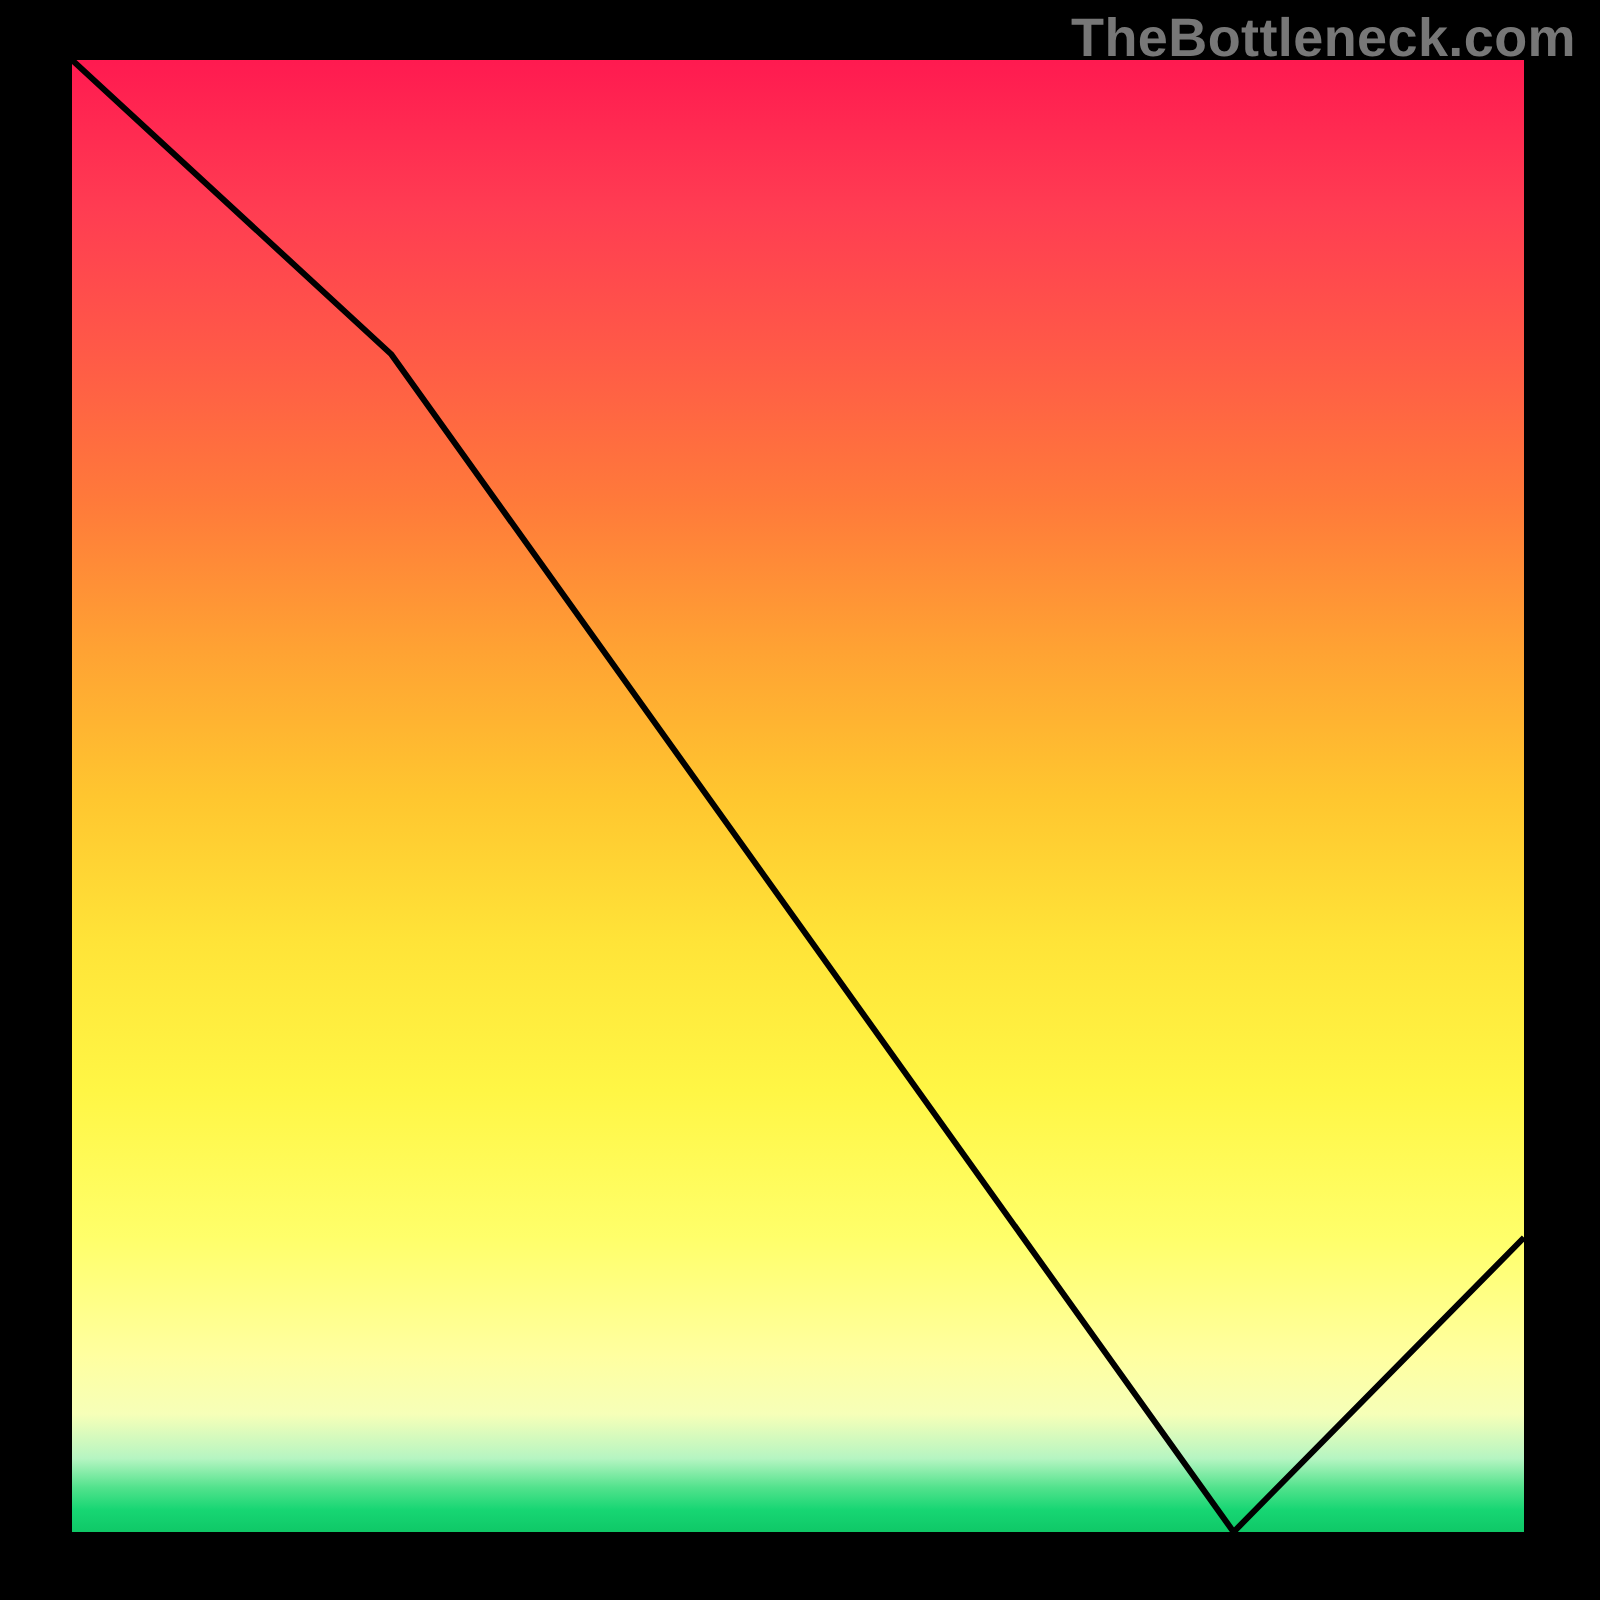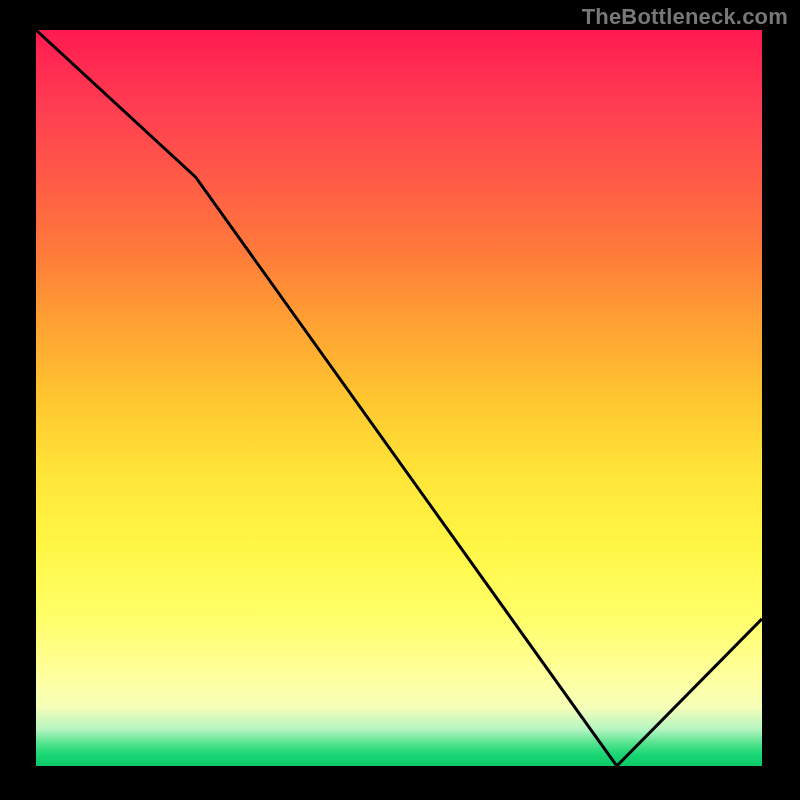--- a/index.html
+++ b/index.html
@@ -15,21 +15,21 @@
     position: relative;
     width: 800px;
     height: 800px;
     background: #000;
   }
   .watermark {
     position: absolute;
     top: 4px;
     right: 12px;
     color: #777;
-    font-size: 22px;
+    font-size: 27px;
     font-weight: 600;
     letter-spacing: 0.2px;
   }
   .plot-area {
     position: absolute;
     left: 36px;
     top: 30px;
     width: 726px;
     height: 736px;
     overflow: hidden;

